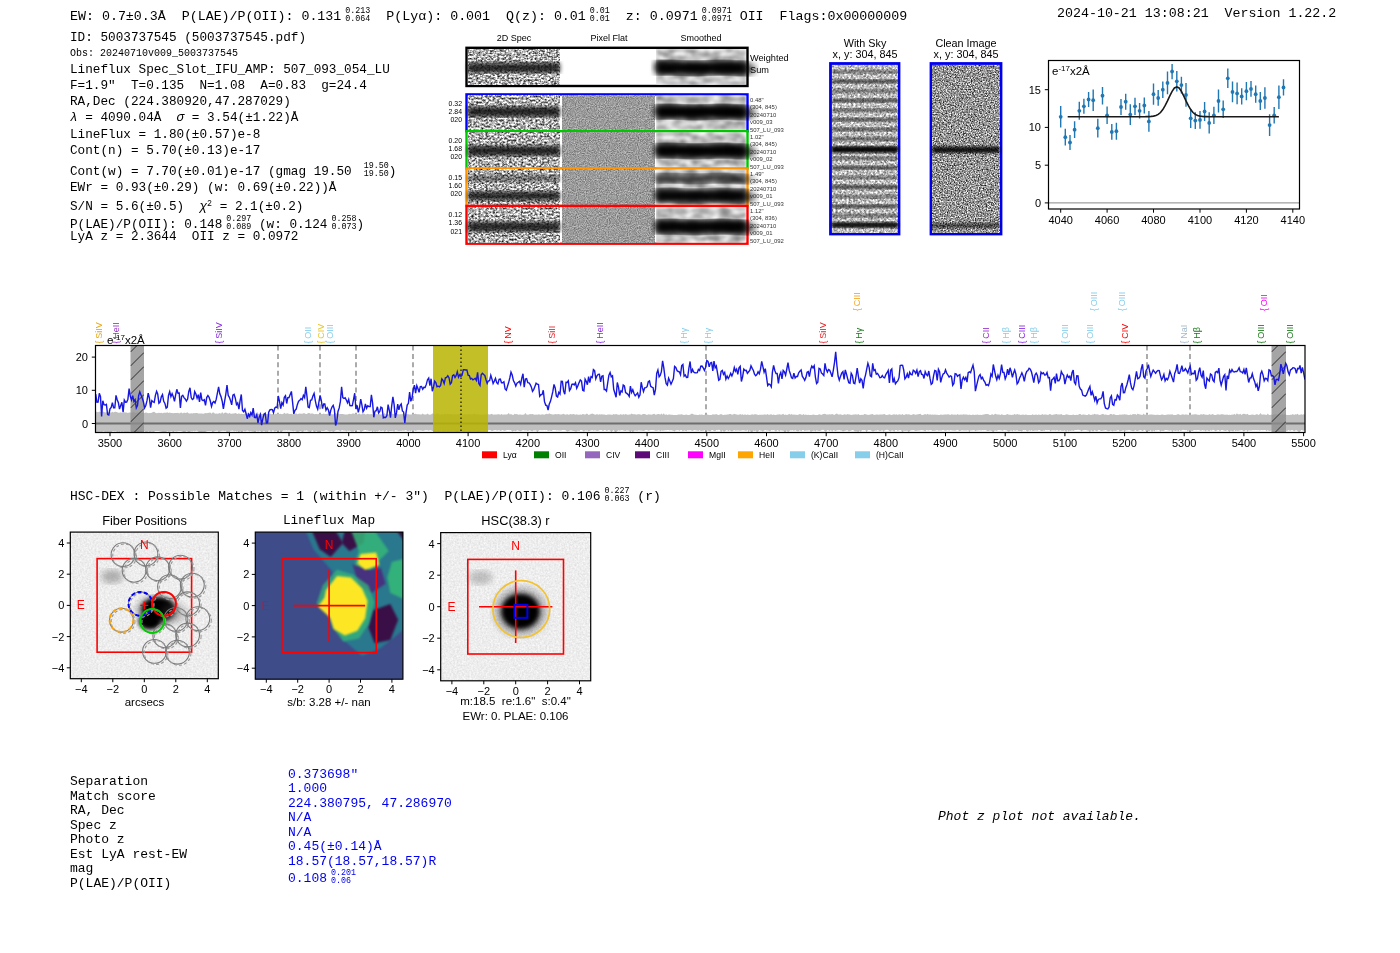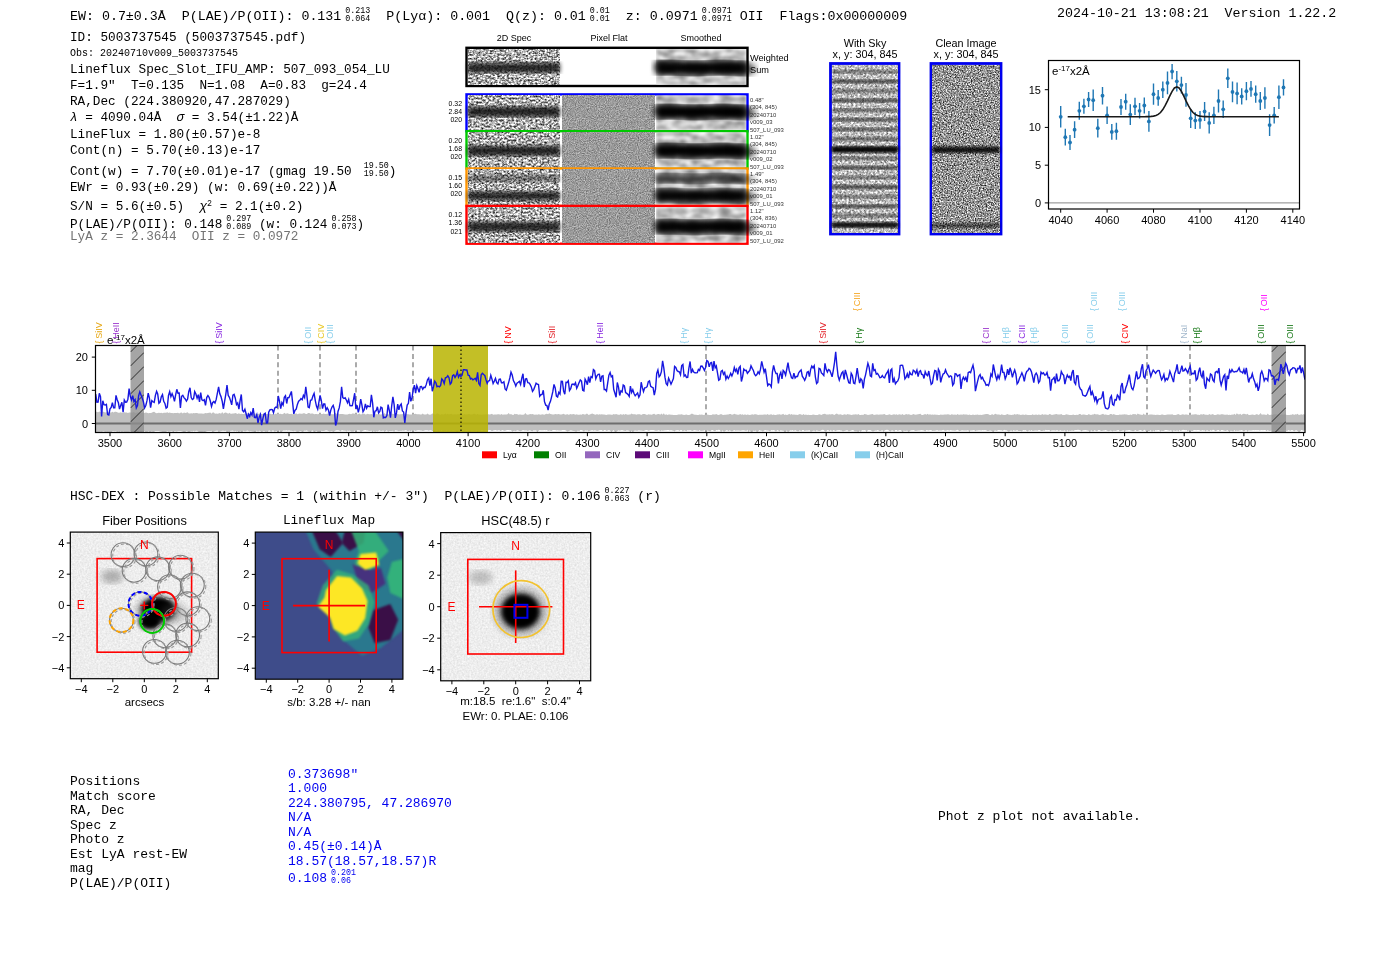--- a/index.html
+++ b/index.html
@@ -571,53 +571,53 @@
 <div style="position:absolute;left:70px;top:63.84px;font-family:'Liberation Mono',monospace;font-size:12.7px;line-height:12.7px;white-space:pre;color:#000;">Lineflux Spec_Slot_IFU_AMP: 507_093_054_LU</div>
 <div style="position:absolute;left:70px;top:80.01px;font-family:'Liberation Mono',monospace;font-size:12.7px;line-height:12.7px;white-space:pre;color:#000;">F=1.9"  T=0.135  N=1.08  A=0.83  g=24.4</div>
 <div style="position:absolute;left:70px;top:96.18px;font-family:'Liberation Mono',monospace;font-size:12.7px;line-height:12.7px;white-space:pre;color:#000;">RA,Dec (224.380920,47.287029)</div>
 <div style="position:absolute;left:70px;top:112.35000000000001px;font-family:'Liberation Mono',monospace;font-size:12.7px;line-height:12.7px;white-space:pre;color:#000;"><i>λ</i> = 4090.04Å  <i>σ</i> = 3.54(±1.22)Å</div>
 <div style="position:absolute;left:70px;top:128.52px;font-family:'Liberation Mono',monospace;font-size:12.7px;line-height:12.7px;white-space:pre;color:#000;">LineFlux = 1.80(±0.57)e-8</div>
 <div style="position:absolute;left:70px;top:144.69px;font-family:'Liberation Mono',monospace;font-size:12.7px;line-height:12.7px;white-space:pre;color:#000;">Cont(n) = 5.70(±0.13)e-17</div>
 <div style="position:absolute;left:70px;top:162.06px;font-family:'Liberation Mono',monospace;font-size:12.7px;line-height:12.7px;white-space:pre;color:#000;">Cont(w) = 7.70(±0.01)e-17 (gmag 19.50<span style="display:inline-block;vertical-align:-1px;margin-left:12px;font-size:8.35px;line-height:8.099499999999999px;text-align:left;transform:translateY(0px)">19.50<br>19.50</span>)</div>
 <div style="position:absolute;left:70px;top:182.03000000000003px;font-family:'Liberation Mono',monospace;font-size:12.7px;line-height:12.7px;white-space:pre;color:#000;">EWr = 0.93(±0.29) (w: 0.69(±0.22))Å</div>
 <div style="position:absolute;left:70px;top:198.20000000000002px;font-family:'Liberation Mono',monospace;font-size:12.7px;line-height:12.7px;white-space:pre;color:#000;">S/N = 5.6(±0.5)  <i>χ</i><span style="display:inline-block;vertical-align:4px;font-size:8.3px">2</span> = 2.1(±0.2)</div>
 <div style="position:absolute;left:70px;top:214.87px;font-family:'Liberation Mono',monospace;font-size:12.7px;line-height:12.7px;white-space:pre;color:#000;">P(LAE)/P(OII): 0.148<span style="display:inline-block;vertical-align:-1px;margin-left:4px;font-size:8.35px;line-height:8.099499999999999px;text-align:left;transform:translateY(0px)">0.297<br>0.089</span> (w: 0.124<span style="display:inline-block;vertical-align:-1px;margin-left:4px;font-size:8.35px;line-height:8.099499999999999px;text-align:left;transform:translateY(0px)">0.258<br>0.073</span>)</div>
-<div style="position:absolute;left:70px;top:231.04000000000002px;font-family:'Liberation Mono',monospace;font-size:12.7px;line-height:12.7px;white-space:pre;color:#737373;">LyA z = 2.3644  OII z = 0.0972</div>
+<div style="position:absolute;left:70px;top:231.04000000000002px;font-family:'Liberation Mono',monospace;font-size:12.7px;line-height:12.7px;white-space:pre;color:#000000;">LyA z = 2.3644  OII z = 0.0972</div>
 <div style="position:absolute;left:514px;top:33px;transform:translateX(-50%);font-family:'Liberation Sans',sans-serif;font-size:9.0px;line-height:10.0px;white-space:pre;color:#000;">2D Spec</div>
 <div style="position:absolute;left:609px;top:33px;transform:translateX(-50%);font-family:'Liberation Sans',sans-serif;font-size:9.0px;line-height:10.0px;white-space:pre;color:#000;">Pixel Flat</div>
 <div style="position:absolute;left:701px;top:33px;transform:translateX(-50%);font-family:'Liberation Sans',sans-serif;font-size:9.0px;line-height:10.0px;white-space:pre;color:#000;">Smoothed</div>
 <div style="position:absolute;left:750px;top:51.5px;font-family:'Liberation Sans',sans-serif;font-size:9.2px;line-height:10.2px;white-space:pre;color:#000;line-height:12.2px">Weighted<br>Sum</div>
 <div style="position:absolute;right:938px;top:99.9px;font-family:'Liberation Sans',sans-serif;font-size:6.9px;line-height:7.9px;white-space:pre;color:#000;text-align:right;line-height:8.1px">0.32<br>2.84<br>020</div>
 <div style="position:absolute;right:938px;top:136.7px;font-family:'Liberation Sans',sans-serif;font-size:6.9px;line-height:7.9px;white-space:pre;color:#000;text-align:right;line-height:8.1px">0.20<br>1.68<br>020</div>
 <div style="position:absolute;right:938px;top:174.0px;font-family:'Liberation Sans',sans-serif;font-size:6.9px;line-height:7.9px;white-space:pre;color:#000;text-align:right;line-height:8.1px">0.15<br>1.60<br>020</div>
 <div style="position:absolute;right:938px;top:211.4px;font-family:'Liberation Sans',sans-serif;font-size:6.9px;line-height:7.9px;white-space:pre;color:#000;text-align:right;line-height:8.1px">0.12<br>1.36<br>021</div>
 <div style="position:absolute;left:750px;top:96.5px;font-family:'Liberation Sans',sans-serif;font-size:5.9px;line-height:6.9px;white-space:pre;color:#000;line-height:7.6px;color:#333">0.48"<br>(304, 845)<br>20240710<br>v009_03<br>507_LU_093</div>
 <div style="position:absolute;left:750px;top:133.5px;font-family:'Liberation Sans',sans-serif;font-size:5.9px;line-height:6.9px;white-space:pre;color:#000;line-height:7.6px;color:#333">1.02"<br>(304, 845)<br>20240710<br>v009_02<br>507_LU_093</div>
 <div style="position:absolute;left:750px;top:170.5px;font-family:'Liberation Sans',sans-serif;font-size:5.9px;line-height:6.9px;white-space:pre;color:#000;line-height:7.6px;color:#333">1.49"<br>(304, 845)<br>20240710<br>v009_01<br>507_LU_093</div>
 <div style="position:absolute;left:750px;top:207.5px;font-family:'Liberation Sans',sans-serif;font-size:5.9px;line-height:6.9px;white-space:pre;color:#000;line-height:7.6px;color:#333">1.12"<br>(304, 836)<br>20240710<br>v009_01<br>507_LU_092</div>
 <div style="position:absolute;left:865px;top:37.5px;transform:translateX(-50%);font-family:'Liberation Sans',sans-serif;font-size:10.8px;line-height:11.8px;white-space:pre;color:#000;">With Sky</div>
 <div style="position:absolute;left:865px;top:48.8px;transform:translateX(-50%);font-family:'Liberation Sans',sans-serif;font-size:10.8px;line-height:11.8px;white-space:pre;color:#000;">x, y: 304, 845</div>
 <div style="position:absolute;left:966px;top:37.5px;transform:translateX(-50%);font-family:'Liberation Sans',sans-serif;font-size:10.8px;line-height:11.8px;white-space:pre;color:#000;">Clean Image</div>
 <div style="position:absolute;left:966px;top:48.8px;transform:translateX(-50%);font-family:'Liberation Sans',sans-serif;font-size:10.8px;line-height:11.8px;white-space:pre;color:#000;">x, y: 304, 845</div>
 <div style="position:absolute;left:70px;top:487px;font-family:'Liberation Mono',monospace;font-size:13.0px;line-height:13.0px;white-space:pre;color:#000;">HSC-DEX : Possible Matches = 1 (within +/- 3")  P(LAE)/P(OII): 0.106<span style="display:inline-block;vertical-align:-1px;margin-left:4px;font-size:8.35px;line-height:8.099499999999999px;text-align:left;transform:translateY(0px)">0.227<br>0.063</span> (r)</div>
 <div style="position:absolute;left:144.5px;top:514px;transform:translateX(-50%);font-family:'Liberation Sans',sans-serif;font-size:12.8px;line-height:13.8px;white-space:pre;color:#000;">Fiber Positions</div>
 <div style="position:absolute;left:329px;top:514px;transform:translateX(-50%);font-family:Liberation Mono, monospace;font-size:12.8px;line-height:13.8px;white-space:pre;color:#000;">Lineflux Map</div>
-<div style="position:absolute;left:515.5px;top:514px;transform:translateX(-50%);font-family:'Liberation Sans',sans-serif;font-size:12.8px;line-height:13.8px;white-space:pre;color:#000;">HSC(48.5) r</div>
+<div style="position:absolute;left:515.5px;top:514px;transform:translateX(-50%);font-family:'Liberation Sans',sans-serif;font-size:12.8px;line-height:13.8px;white-space:pre;color:#000;">HSC(38.3) r</div>
 <div style="position:absolute;left:144.5px;top:696px;transform:translateX(-50%);font-family:'Liberation Sans',sans-serif;font-size:11.5px;line-height:12.5px;white-space:pre;color:#000;">arcsecs</div>
 <div style="position:absolute;left:329px;top:696px;transform:translateX(-50%);font-family:'Liberation Sans',sans-serif;font-size:11.5px;line-height:12.5px;white-space:pre;color:#000;">s/b: 3.28 +/- nan</div>
 <div style="position:absolute;left:515.5px;top:695px;transform:translateX(-50%);font-family:'Liberation Sans',sans-serif;font-size:11.5px;line-height:12.5px;white-space:pre;color:#000;">m:18.5  re:1.6"  s:0.4"</div>
 <div style="position:absolute;left:515.5px;top:709.5px;transform:translateX(-50%);font-family:'Liberation Sans',sans-serif;font-size:11.5px;line-height:12.5px;white-space:pre;color:#000;">EWr: 0. PLAE: 0.106</div>
-<div style="position:absolute;left:70px;top:775.0px;font-family:'Liberation Mono',monospace;font-size:13.0px;line-height:13.0px;white-space:pre;color:#000;">Positions</div>
+<div style="position:absolute;left:70px;top:775.0px;font-family:'Liberation Mono',monospace;font-size:13.0px;line-height:13.0px;white-space:pre;color:#000;">Separation</div>
 <div style="position:absolute;left:70px;top:789.55px;font-family:'Liberation Mono',monospace;font-size:13.0px;line-height:13.0px;white-space:pre;color:#000;">Match score</div>
 <div style="position:absolute;left:70px;top:804.1px;font-family:'Liberation Mono',monospace;font-size:13.0px;line-height:13.0px;white-space:pre;color:#000;">RA, Dec</div>
 <div style="position:absolute;left:70px;top:818.65px;font-family:'Liberation Mono',monospace;font-size:13.0px;line-height:13.0px;white-space:pre;color:#000;">Spec z</div>
 <div style="position:absolute;left:70px;top:833.2px;font-family:'Liberation Mono',monospace;font-size:13.0px;line-height:13.0px;white-space:pre;color:#000;">Photo z</div>
 <div style="position:absolute;left:70px;top:847.75px;font-family:'Liberation Mono',monospace;font-size:13.0px;line-height:13.0px;white-space:pre;color:#000;">Est LyA rest-EW</div>
 <div style="position:absolute;left:70px;top:862.3px;font-family:'Liberation Mono',monospace;font-size:13.0px;line-height:13.0px;white-space:pre;color:#000;">mag</div>
 <div style="position:absolute;left:70px;top:876.85px;font-family:'Liberation Mono',monospace;font-size:13.0px;line-height:13.0px;white-space:pre;color:#000;">P(LAE)/P(OII)</div>
 <div style="position:absolute;left:288px;top:767.5px;font-family:'Liberation Mono',monospace;font-size:13.0px;line-height:13.0px;white-space:pre;color:#0000f0;">0.373698"</div>
 <div style="position:absolute;left:288px;top:782.05px;font-family:'Liberation Mono',monospace;font-size:13.0px;line-height:13.0px;white-space:pre;color:#0000f0;">1.000</div>
 <div style="position:absolute;left:288px;top:796.6px;font-family:'Liberation Mono',monospace;font-size:13.0px;line-height:13.0px;white-space:pre;color:#0000f0;">224.380795, 47.286970</div>
 <div style="position:absolute;left:288px;top:811.15px;font-family:'Liberation Mono',monospace;font-size:13.0px;line-height:13.0px;white-space:pre;color:#0000f0;">N/A</div>
 <div style="position:absolute;left:288px;top:825.7px;font-family:'Liberation Mono',monospace;font-size:13.0px;line-height:13.0px;white-space:pre;color:#0000f0;">N/A</div>
 <div style="position:absolute;left:288px;top:840.25px;font-family:'Liberation Mono',monospace;font-size:13.0px;line-height:13.0px;white-space:pre;color:#0000f0;">0.45(±0.14)Å</div>
 <div style="position:absolute;left:288px;top:854.8px;font-family:'Liberation Mono',monospace;font-size:13.0px;line-height:13.0px;white-space:pre;color:#0000f0;">18.57(18.57,18.57)R</div>
 <div style="position:absolute;left:288px;top:869.35px;font-family:'Liberation Mono',monospace;font-size:13.0px;line-height:13.0px;white-space:pre;color:#0000f0;">0.108<span style="display:inline-block;vertical-align:-1px;margin-left:4px;font-size:8.35px;line-height:8.099499999999999px;text-align:left;transform:translateY(0px)">0.201<br>0.06</span></div>
-<div style="position:absolute;left:938px;top:810px;font-family:'Liberation Mono',monospace;font-size:13.0px;line-height:13.0px;white-space:pre;color:#000;">Phot z plot not available.</div>
+<div style="position:absolute;left:938px;top:810px;font-family:'Liberation Mono',monospace;font-size:13.0px;line-height:13.0px;white-space:pre;color:#000;font-style:italic;">Phot z plot not available.</div>
 </body></html>

